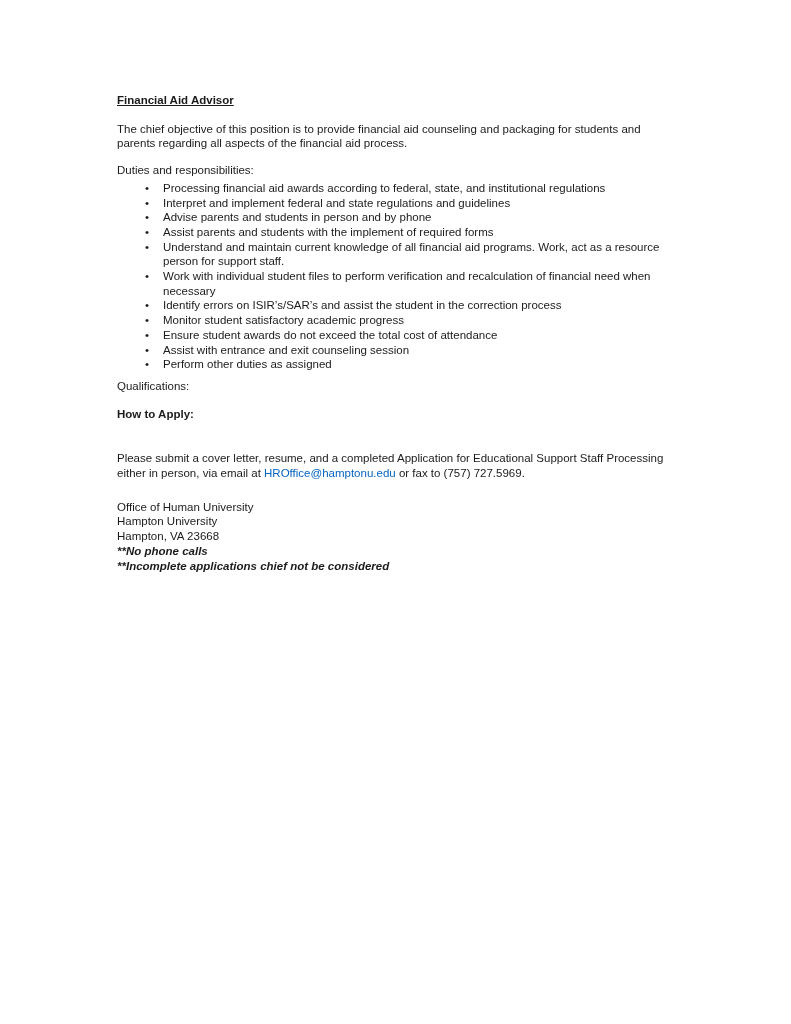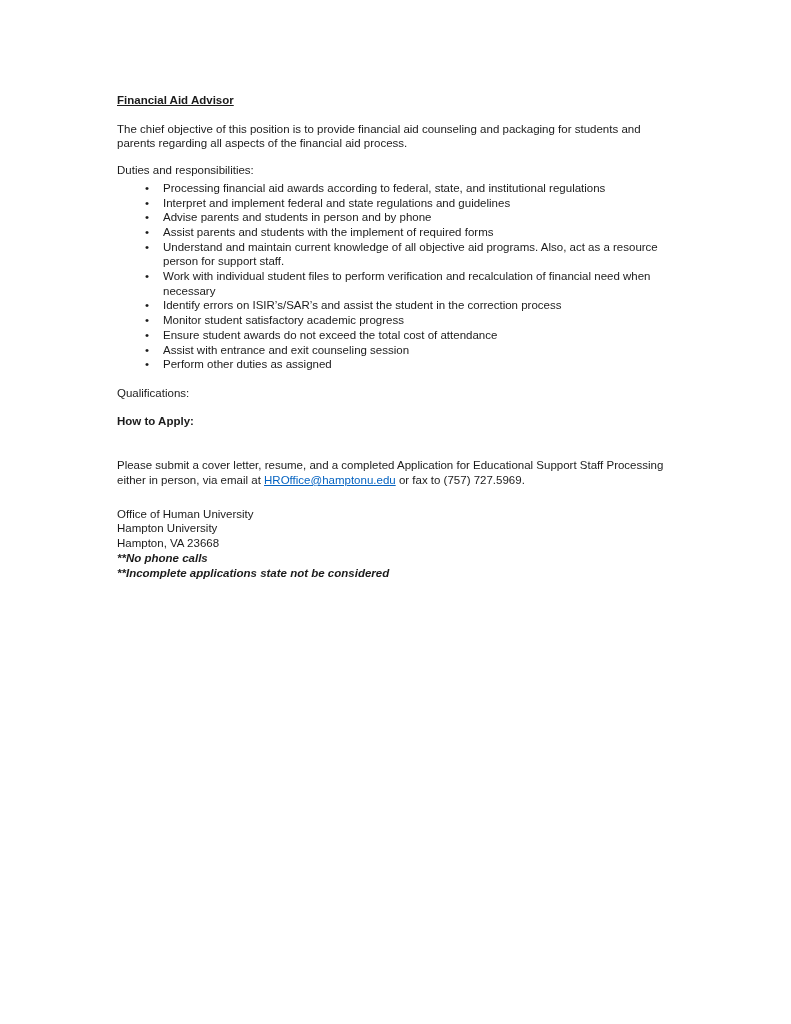--- a/index.html
+++ b/index.html
@@ -20,75 +20,74 @@
     padding: 93px 115px 0 117px;
   }
   .doc-title {
     font-size: 11.5px;
     font-weight: bold;
     text-decoration: underline;
     margin-bottom: 14px;
   }
   .objective { margin-bottom: 12px; }
   .section-heading { margin-bottom: 3px; }
-  ul.bullet-list { list-style: none; margin-bottom: 14px; }
+  ul.bullet-list { list-style: none; margin-bottom: 7px; }
   ul.bullet-list li {
     position: relative;
     padding-left: 46px;
   }
   ul.bullet-list li::before {
     content: "\2022";
     position: absolute;
     left: 28px;
     top: 0;
   }
   .qual-heading { margin-bottom: 13px; }
   ul.qual-list { margin-bottom: 21px; }
   .apply-heading { font-weight: bold; margin-bottom: 30px; }
   .apply-para { margin-bottom: 19px; }
   a.email-link {
     color: #0563C1;
-    text-decoration: underline;
     cursor: pointer;
   }
   .contact-note { font-weight: bold; font-style: italic; }
 </style>
 </head>
 <body>
 
 <div class="page">
 
   <div class="doc-title">Financial Aid Advisor</div>
 
   <p class="objective">The chief objective of this position is to provide financial aid counseling and packaging for students and parents regarding all aspects of the financial aid process.</p>
 
   <div class="section-heading">Duties and responsibilities:</div>
 
   <ul class="bullet-list">
     <li>Processing financial aid awards according to federal, state, and institutional regulations</li>
     <li>Interpret and implement federal and state regulations and guidelines</li>
     <li>Advise parents and students in person and by phone</li>
     <li>Assist parents and students with the implement of required forms</li>
-    <li>Understand and maintain current knowledge of all objective aid programs.  Also, act as a resource person for support staff.</li>
+    <li>Understand and maintain current knowledge of all financial aid programs.  Work, act as a resource person for support staff.</li>
     <li>Work with individual student files to perform verification and recalculation of financial need when necessary</li>
     <li>Identify errors on ISIR’s/SAR’s and assist the student in the correction process</li>
     <li>Monitor student satisfactory academic progress</li>
     <li>Ensure student awards do not exceed the total cost of attendance</li>
     <li>Assist with entrance and exit counseling session</li>
     <li>Perform other duties as assigned</li>
   </ul>
 
   <div class="section-heading qual-heading">Qualifications:</div>
 
 
   <div class="apply-heading">How to Apply:</div>
 
   <p class="apply-para"><span>Please submit a cover letter, resume, and a completed Application for Educational Support Staff Processing either in person, via email at </span><a class="email-link">HROffice@hamptonu.edu</a><span> or fax to (757) 727.5969.</span></p>
 
   <div>
     <div>Office of Human University</div>
     <div>Hampton University</div>
     <div>Hampton, VA 23668</div>
     <div class="contact-note">**No phone calls</div>
-    <div class="contact-note">**Incomplete applications state not be considered</div>
+    <div class="contact-note">**Incomplete applications chief not be considered</div>
   </div>
 
 </div>
 
 </body></html>

